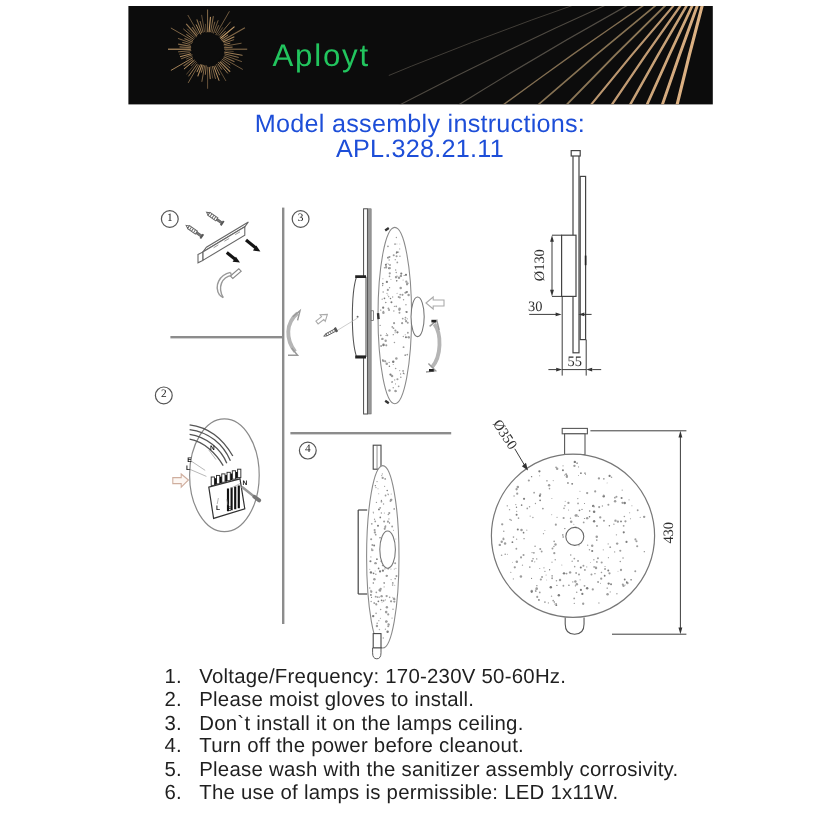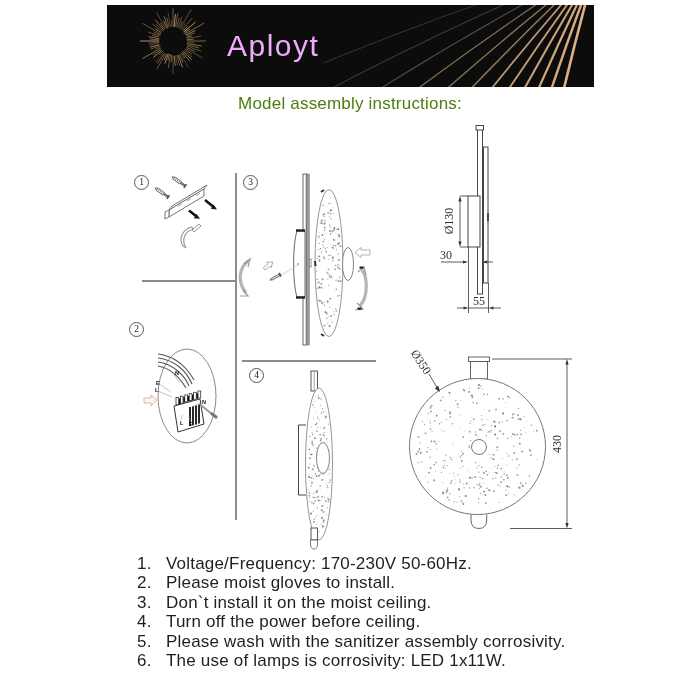--- a/index.html
+++ b/index.html
@@ -2,24 +2,24 @@
 <html><head>
 <meta charset="utf-8">
 <style>
   html,body{margin:0;padding:0;background:#ffffff;}
   .page{position:relative;width:700px;height:700px;background:#ffffff;overflow:hidden;
         font-family:"Liberation Sans", sans-serif;color:#1d1d1d;}
   .abs{position:absolute;}
   
   .banner{left:107px;top:5px;width:487px;height:82px;background:#0c0c0c;overflow:hidden;}
   .wordmark{left:120px;top:0;height:82px;display:flex;align-items:center;
-            font-size:30px;letter-spacing:1.5px;color:#f0abfc;}
+            font-size:26px;letter-spacing:1.5px;color:#22c55e;}
   
-  .titleblock{left:0;top:93px;width:700px;text-align:center;font-size:17px;line-height:21px;
-              color:#4d7c0f;letter-spacing:0.2px;}
+  .titleblock{left:0;top:93px;width:700px;text-align:center;font-size:21px;line-height:21px;
+              color:#1d4ed8;letter-spacing:0.2px;}
   
   .divider{background:#8c8c8c;}
   
   .stepnum{width:13px;height:13px;border:1px solid #555;border-radius:50%;
            font-family:"Liberation Serif", serif;font-size:9.5px;line-height:13px;
            text-align:center;color:#222;background:#fff;}
   
   svg text.dim{font-family:"Liberation Serif", serif;font-size:12px;fill:#2e2e2e;}
   svg text.wire{font-family:"Liberation Sans", sans-serif;font-size:5.5px;font-weight:bold;fill:#111;}
   
@@ -119,20 +119,21 @@
         <path d="M272,-40 Q102,93 -49,246" stroke="#a98f68" stroke-width="1.39" fill="none" opacity="0.78"></path>
         <path d="M272,-40 Q91,77 -73,216" stroke="#a98f68" stroke-width="1.22" fill="none" opacity="0.75"></path>
         <path d="M272,-40 Q81,60 -95,184" stroke="#6e675c" stroke-width="1.05" fill="none" opacity="0.71"></path>
         <path d="M272,-40 Q73,42 -114,150" stroke="#6e675c" stroke-width="0.87" fill="none" opacity="0.68"></path>
         <path d="M272,-40 Q66,24 -129,114" stroke="#6e675c" stroke-width="0.70" fill="none" opacity="0.65"></path>
       </svg>
   </div>
 
   <div class="abs titleblock">
     <div>Model assembly instructions:</div>
+    <div>APL.328.21.11</div>
   </div>
 
   <div class="abs divider" style="left:235px;top:173px;width:2px;height:347px"></div>
   <div class="abs divider" style="left:142px;top:280px;width:94px;height:2px"></div>
   <div class="abs divider" style="left:242px;top:360px;width:134px;height:2px"></div>
 
   <div class="abs stepnum" style="left:134px;top:175px">1</div>
   <div class="abs stepnum" style="left:129px;top:322px">2</div>
   <div class="abs stepnum" style="left:243px;top:175px">3</div>
   <div class="abs stepnum" style="left:249px;top:368px">4</div>
@@ -986,29 +987,29 @@
     <div class="row">
       <span>1.</span>
       <span>Voltage/Frequency: 170-230V 50-60Hz.</span>
     </div>
     <div class="row">
       <span>2.</span>
       <span>Please moist gloves to install.</span>
     </div>
     <div class="row">
       <span>3.</span>
-      <span>Don`t install it on the moist ceiling.</span>
+      <span>Don`t install it on the lamps ceiling.</span>
     </div>
     <div class="row">
       <span>4.</span>
-      <span>Turn off the power before ceiling.</span>
+      <span>Turn off the power before cleanout.</span>
     </div>
     <div class="row">
       <span>5.</span>
       <span>Please wash with the sanitizer assembly corrosivity.</span>
     </div>
     <div class="row">
       <span>6.</span>
-      <span>The use of lamps is corrosivity: LED 1x11W.</span>
+      <span>The use of lamps is permissible: LED 1x11W.</span>
     </div>
   </div>
 
 </div>
 
 </body></html>

